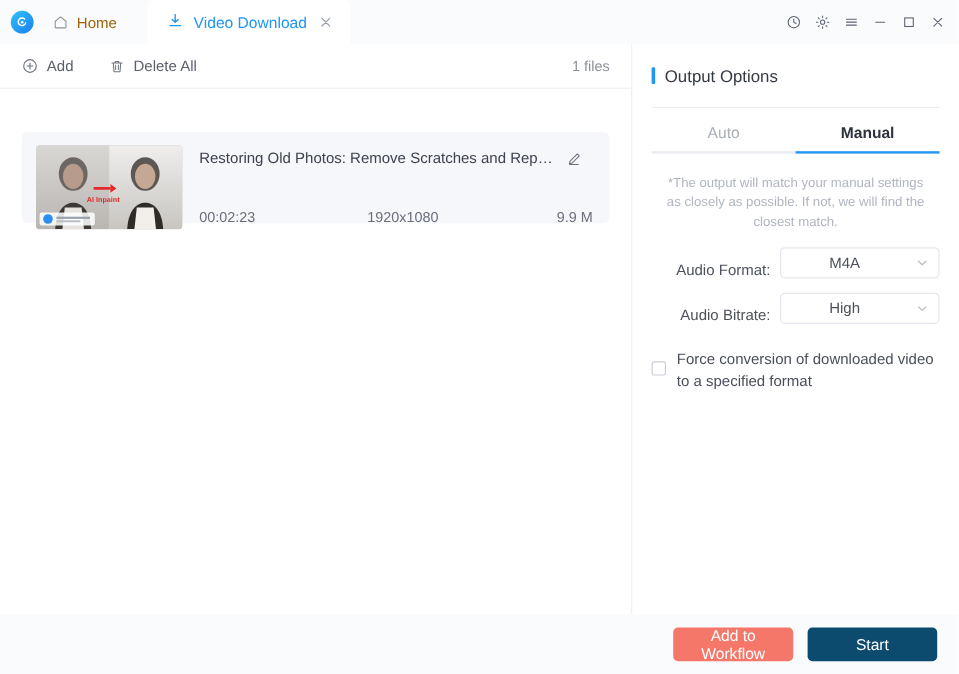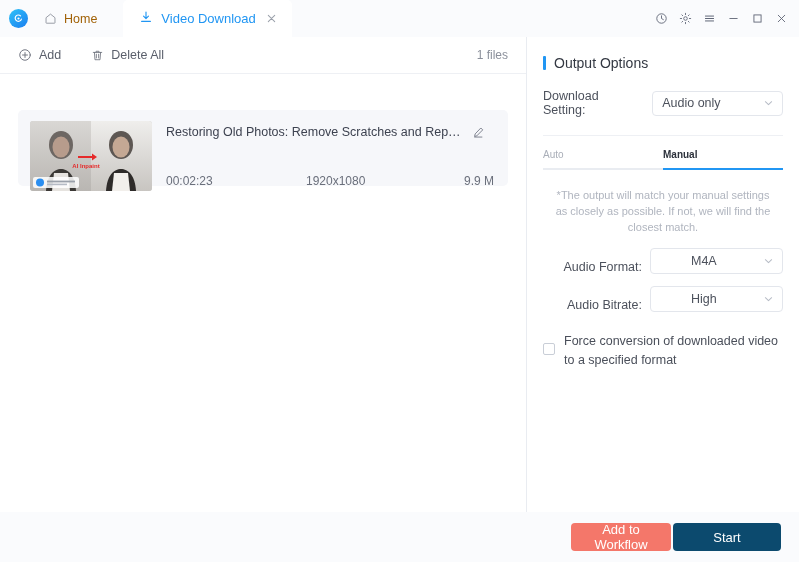--- a/index.html
+++ b/index.html
@@ -174,21 +174,22 @@
     color: #b6bbc5; display: flex;
   }
   .hr-sep {
     height: 1px; background: #eef0f4; margin-top: 18px;
   }
   .tabs-seg {
     display: flex; position: relative; margin-top: 2px;
   }
   .seg {
     flex: 1 1 50%;
-    font-size: 10px;
+    text-align: center;
+    font-size: 13px;
     padding: 11px 0 10px 0;
     color: #a9aeb8;
     position: relative;
   }
   .seg.active { color: #2d323c; font-weight: bold; }
   .seg-underline {
     position: absolute; left: 0; right: 0; bottom: 0;
     height: 2px; background: #e9ecf1;
   }
   .seg.active .seg-underline { background: #2196f3; height: 2px; }
@@ -219,21 +220,21 @@
   .check-label {
     font-size: 12.5px; color: #4a4f5a; line-height: 1.55;
     max-width: 215px;
   }
 
   
   .footer {
     flex: 0 0 50px; height: 50px;
     background: #fafbfd;
     display: flex; align-items: center; justify-content: flex-end;
-    padding-right: 18px; gap: 2px;
+    padding-right: 18px; gap: 12px;
   }
   .btn {
     border: none; border-radius: 4px;
     height: 28px; font-size: 13px; color: #fff;
     display: flex; align-items: center; justify-content: center;
     font-family: "Liberation Sans", sans-serif;
   }
   .btn-workflow { background: #f4776a; width: 100px; }
   .btn-start { background: #0c4a6e; width: 108px; }
 </style>
@@ -396,31 +397,20 @@
         </div>
       </div>
     </div>
 
     <div class="right-pane">
       <div class="panel-title">
         <span class="title-accent"></span>
         <span>Output Options</span>
       </div>
 
-      <div class="row-setting">
-        <span class="row-label">Download Setting:</span>
-        <div class="select" style="width:131px; margin-left:8px;">
-          <span>Audio only</span>
-          <span class="chev">
-            <svg width="11" height="11" viewBox="0 0 12 12" fill="none" stroke="#b6bbc5" stroke-width="1.1" stroke-linecap="round" stroke-linejoin="round">
-              <path d="M2.6 4.6L6 7.8l3.4-3.2"></path>
-            </svg>
-          </span>
-        </div>
-      </div>
 
       <div class="hr-sep"></div>
 
       <div class="tabs-seg">
         <div class="seg">
           <span>Auto</span>
           <span class="seg-underline"></span>
         </div>
         <div class="seg active">
           <span>Manual</span>

